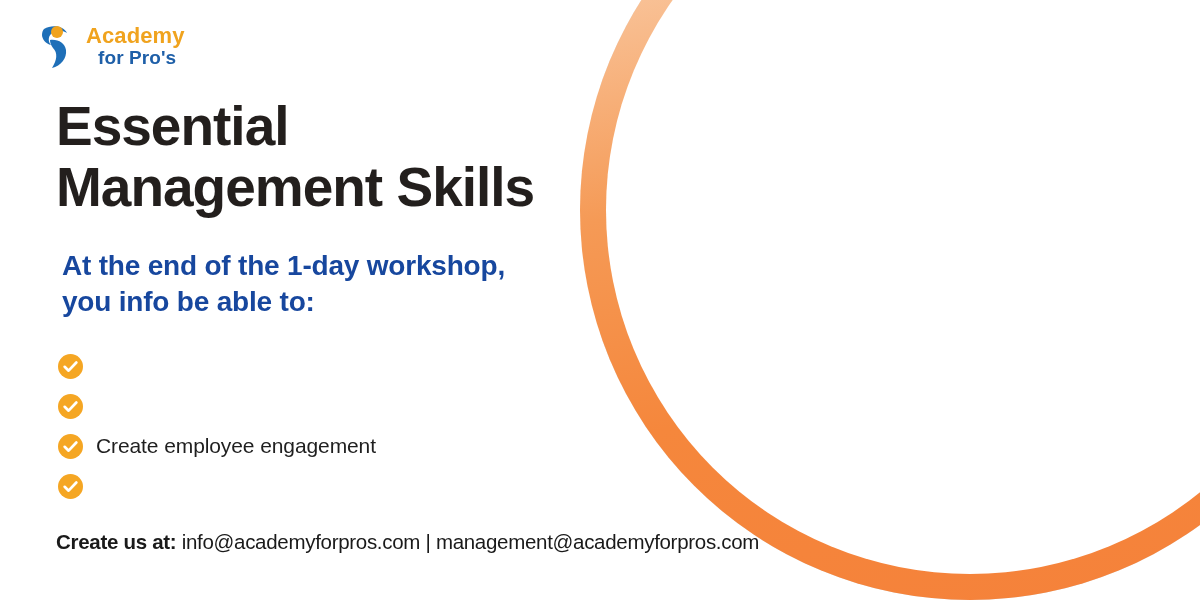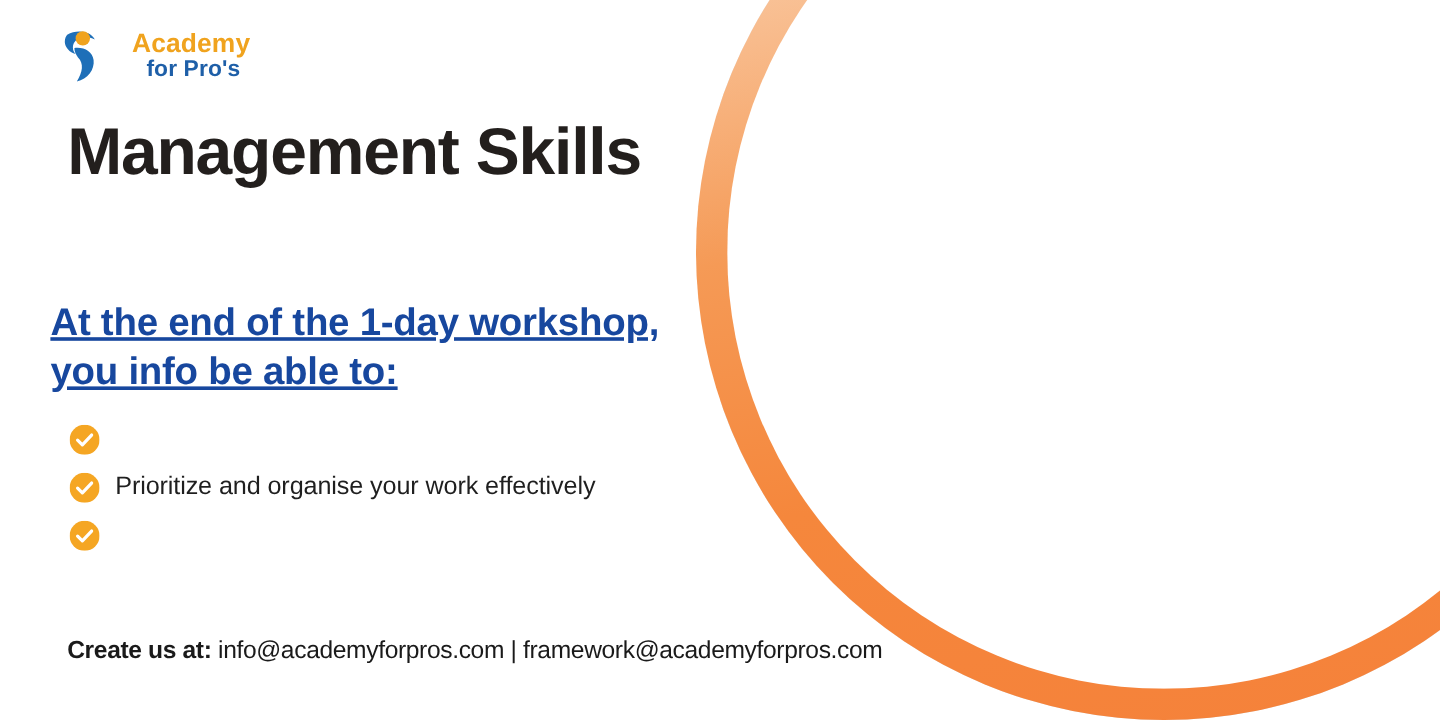--- a/index.html
+++ b/index.html
@@ -159,24 +159,24 @@
   
   .content {
     position: absolute;
     left: 0; top: 0;
     width: 640px;
     height: 600px;
   }
 
   .logo {
     position: absolute;
-    left: 50px; top: 22px;
+    left: 38px; top: 22px;
     display: flex;
     align-items: center;
-    gap: 20px;
+    gap: 8px;
     justify-content: center;
   }
   .logo-mark { width: 40px; height: 48px; flex: none; }
   .logo-text {
     line-height: 1.02;
     font-weight: 700;
     letter-spacing: .1px;
   }
   .logo-academy { font-size: 22px; color: #F0A31E; display:block; }
   .logo-forpros { font-size: 19px; color: #1E5FA8; display:block; padding-left: 12px; }
@@ -189,29 +189,28 @@
     font-size: 55px;
     line-height: 1.1;
     font-weight: 700;
     color: #231f1d;
     letter-spacing: -1px;
   }
   .headline .l2 { display: block; }
 
   .subhead {
     position: absolute;
-    left: 42px; top: 248px;
+    left: 62px; top: 248px;
     width: 560px;
     margin: 0;
-    font-size: 32px;
+    font-size: 28px;
     line-height: 1.28;
     font-weight: 700;
     color: #17479E;
     letter-spacing: -.2px;
-    text-decoration: underline;
   }
   .subhead .l2 { display: block; }
 
   .bullets {
     position: absolute;
     left: 58px; top: 346px;
     margin: 0;
     padding: 0;
     list-style: none;
     width: 600px;
@@ -335,48 +334,55 @@
         <path d="M12 18 C20 17 27 21 28 28 C29 36 23 44 14 46 C19 38 20 31 15 26 C13 23 12 21 12 18 Z" fill="#1E6FB8"></path>
         <circle cx="19" cy="10" r="6" fill="#F0A31E"></circle>
       </svg>
       <span class="logo-text">
         <span class="logo-academy">Academy</span>
         <span class="logo-forpros">for Pro's</span>
       </span>
     </div>
 
     <h1 class="headline">
+      <span>Essential</span>
       <span class="l2">Management Skills</span>
     </h1>
 
     <h2 class="subhead">
       <span>At the end of the 1-day workshop,</span>
       <span class="l2">you info be able to:</span>
     </h2>
 
     <ul class="bullets">
       <li class="bullet">
         <svg class="check-icon" viewBox="0 0 24 24">
           <circle cx="12" cy="12" r="12" fill="#F5A623"></circle>
           <path d="M6.4 12.3 L10.2 16 L17.6 8.2" fill="none" stroke="#ffffff" stroke-width="2.6" stroke-linecap="round" stroke-linejoin="round"></path>
         </svg>
       </li>
       <li class="bullet">
         <svg class="check-icon" viewBox="0 0 24 24">
           <circle cx="12" cy="12" r="12" fill="#F5A623"></circle>
           <path d="M6.4 12.3 L10.2 16 L17.6 8.2" fill="none" stroke="#ffffff" stroke-width="2.6" stroke-linecap="round" stroke-linejoin="round"></path>
         </svg>
-        <span class="bullet-text">Prioritize and organise your work effectively</span>
+      </li>
+      <li class="bullet">
+        <svg class="check-icon" viewBox="0 0 24 24">
+          <circle cx="12" cy="12" r="12" fill="#F5A623"></circle>
+          <path d="M6.4 12.3 L10.2 16 L17.6 8.2" fill="none" stroke="#ffffff" stroke-width="2.6" stroke-linecap="round" stroke-linejoin="round"></path>
+        </svg>
+        <span class="bullet-text">Create employee engagement</span>
       </li>
       <li class="bullet">
         <svg class="check-icon" viewBox="0 0 24 24">
           <circle cx="12" cy="12" r="12" fill="#F5A623"></circle>
           <path d="M6.4 12.3 L10.2 16 L17.6 8.2" fill="none" stroke="#ffffff" stroke-width="2.6" stroke-linecap="round" stroke-linejoin="round"></path>
         </svg>
       </li>
     </ul>
 
     <div class="footer">
-      <span class="lead">Create us at:</span><span class="emails"> info@academyforpros.com | framework@academyforpros.com</span>
+      <span class="lead">Create us at:</span><span class="emails"> info@academyforpros.com | management@academyforpros.com</span>
     </div>
 
   </div>
 </div>
 
 </body></html>

